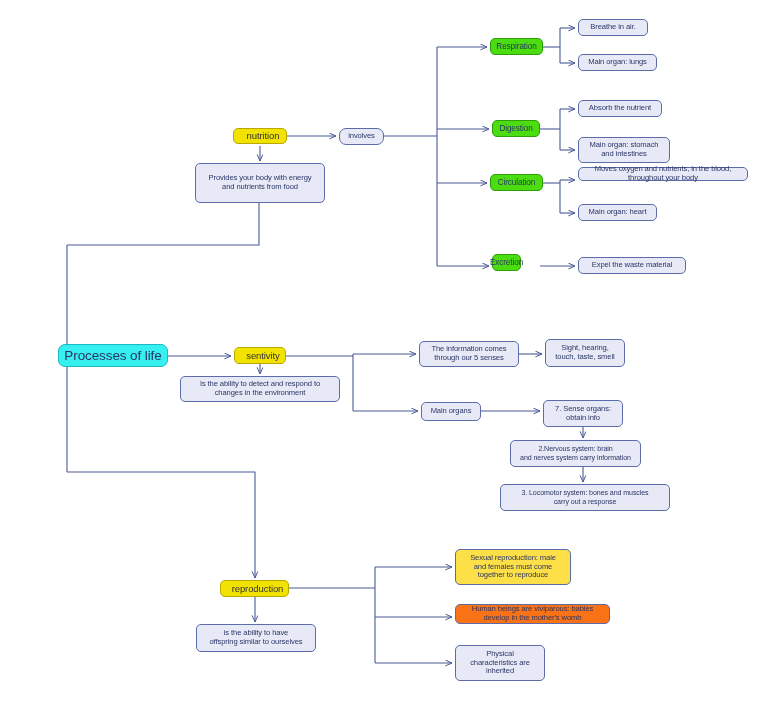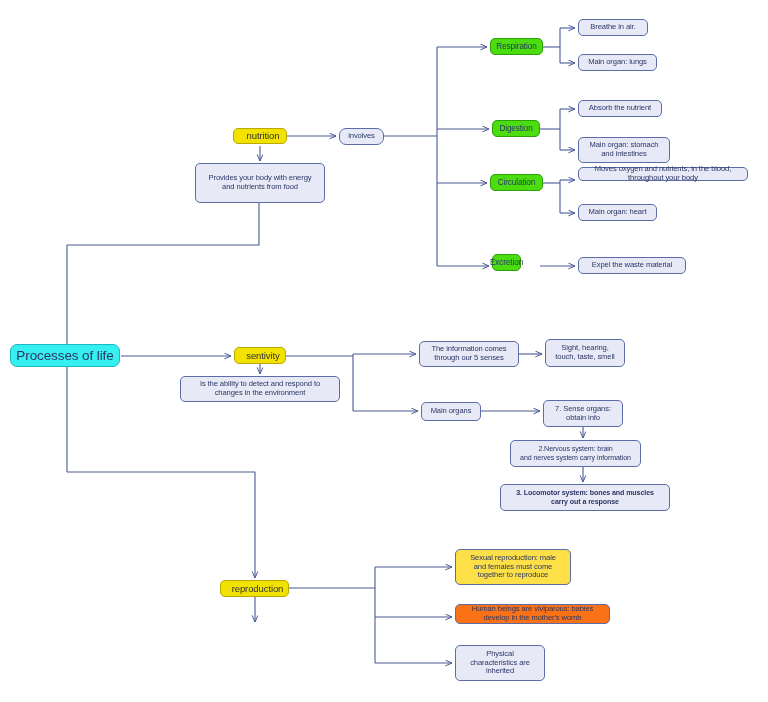--- a/index.html
+++ b/index.html
@@ -34,20 +34,21 @@
     white-space: pre-line;
     letter-spacing: -0.1px;
   }
   
   .n-root {
     background: #36efef;
     border: 1.6px solid #1bb9c4;
     color: #2b3566;
     font-size: 13.5px;
     border-radius: 7px;
+    margin-left: 48px;
   }
   
   .n-yellow {
     background: #f2e200;
     border: 1.4px solid #b9a800;
     color: #333333;
     font-size: 9.5px;
     border-radius: 5px;
     padding-left: 6px;
   }
@@ -168,24 +169,26 @@
 changes in the environment</div>
   <div class="node n-lav" id="nd-senses" style="left: 419px; top: 341px; width: 100px; height: 26px; background: rgb(231, 234, 246); border-color: rgb(91, 108, 168);">The information comes
 through our 5 senses</div>
   <div class="node n-lav" id="nd-senses_list" style="left: 545px; top: 339px; width: 80px; height: 28px; background: rgb(231, 234, 246); border-color: rgb(91, 108, 168);">Sight, hearing,
 touch, taste, smell</div>
   <div class="node n-lav" id="nd-main_organs" style="left: 421px; top: 402px; width: 60px; height: 19px; background: rgb(231, 234, 246); border-color: rgb(91, 108, 168);">Main organs</div>
   <div class="node n-lav" id="nd-organ_step1" style="left: 543px; top: 400px; width: 80px; height: 27px; background: rgb(231, 234, 246); border-color: rgb(91, 108, 168);">7. Sense organs:
 obtain info</div>
   <div class="node n-lav n-lav-sm" id="nd-organ_step2" style="left: 510px; top: 440px; width: 131px; height: 27px; background: rgb(231, 234, 246); border-color: rgb(91, 108, 168);">2.Nervous system: brain
 and nerves system carry information</div>
-  <div class="node n-lav n-lav-sm" id="nd-organ_step3" style="left: 500px; top: 484px; width: 170px; height: 27px; background: rgb(231, 234, 246); border-color: rgb(91, 108, 168); font-weight: bold;">3. Locomotor system: bones and muscles
+  <div class="node n-lav n-lav-sm" id="nd-organ_step3" style="left: 500px; top: 484px; width: 170px; height: 27px; background: rgb(231, 234, 246); border-color: rgb(91, 108, 168);">3. Locomotor system: bones and muscles
 carry out a response</div>
 
   <div class="node n-yellow" id="nd-reproduction" style="left: 220px; top: 580px; width: 69px; height: 17px; background: rgb(242, 226, 0); border-color: rgb(185, 168, 0);">reproduction</div>
+  <div class="node n-lav" id="nd-reproduction_desc" style="left: 196px; top: 624px; width: 120px; height: 28px; background: rgb(231, 234, 246); border-color: rgb(91, 108, 168);">is the ability to have
+offspring similar to ourselves</div>
   <div class="node n-lav" id="nd-repro_d1" style="left: 455px; top: 549px; width: 116px; height: 36px; background: #fde047; border-color: rgb(91, 108, 168);">Sexual reproduction: male
 and females must come
 together to reproduce</div>
   <div class="node n-lav" id="nd-repro_d2" style="left: 455px; top: 604px; width: 155px; height: 20px; background: #f97316; border-color: rgb(91, 108, 168);">Human beings are viviparous: babies
 develop in the mother's womb</div>
   <div class="node n-lav" id="nd-repro_d3" style="left: 455px; top: 645px; width: 90px; height: 36px; background: rgb(231, 234, 246); border-color: rgb(91, 108, 168);">Physical
 characteristics are
 inherited</div>
 
 </div>

